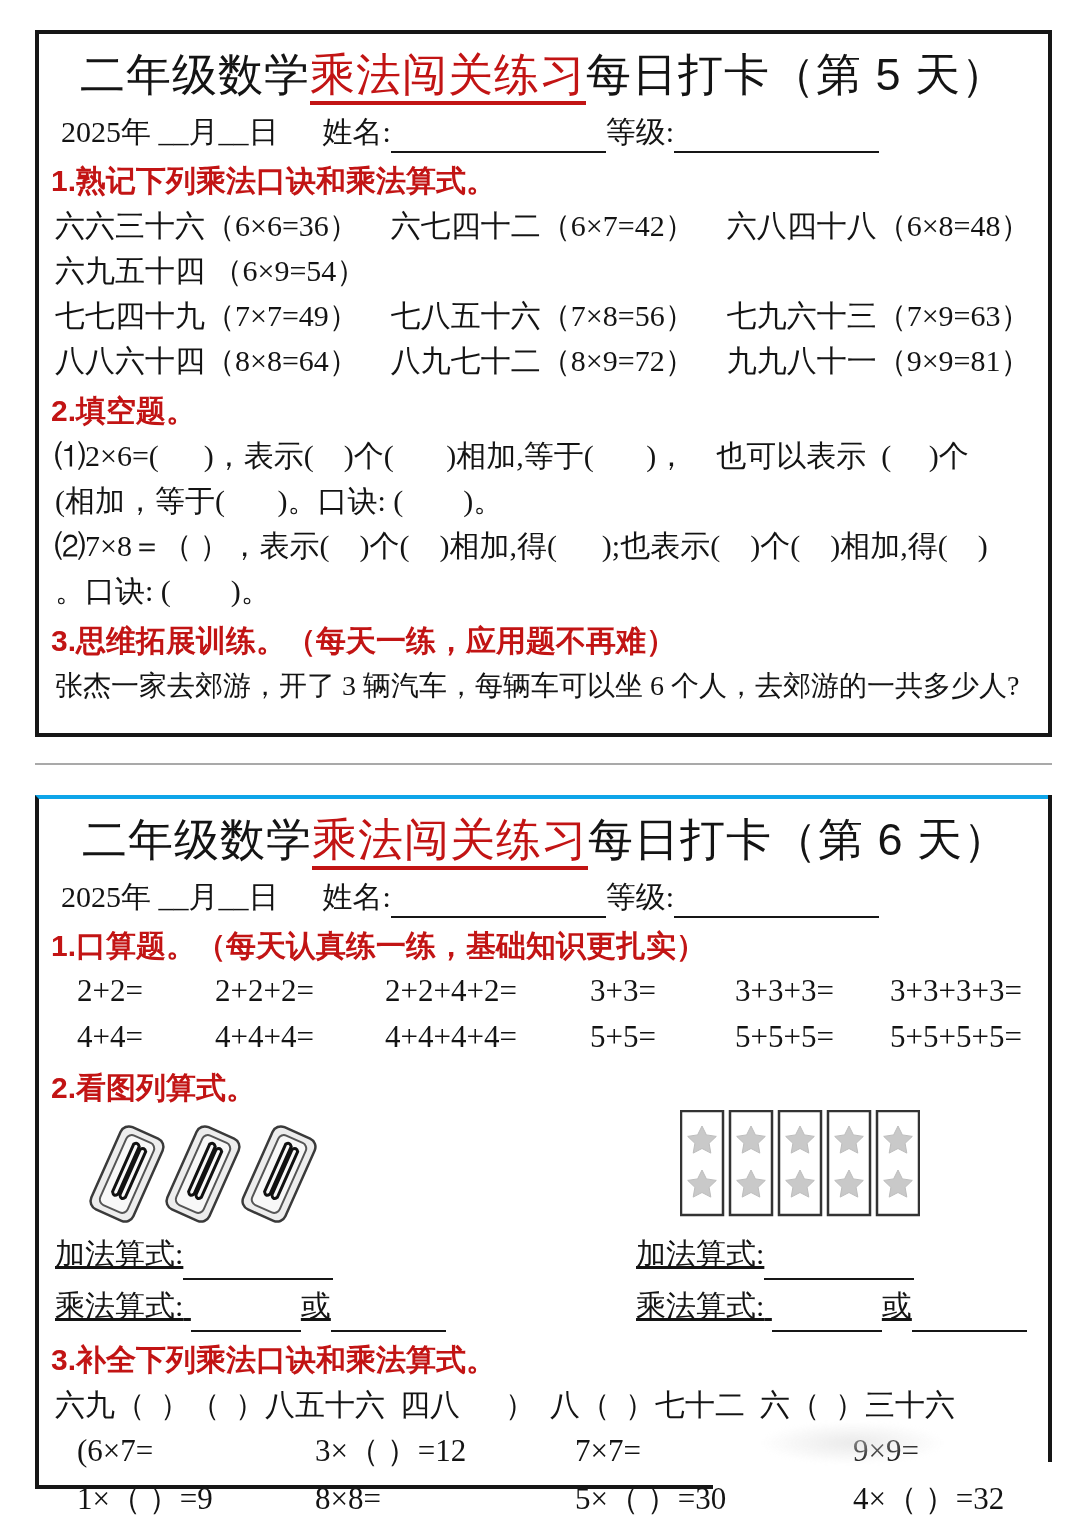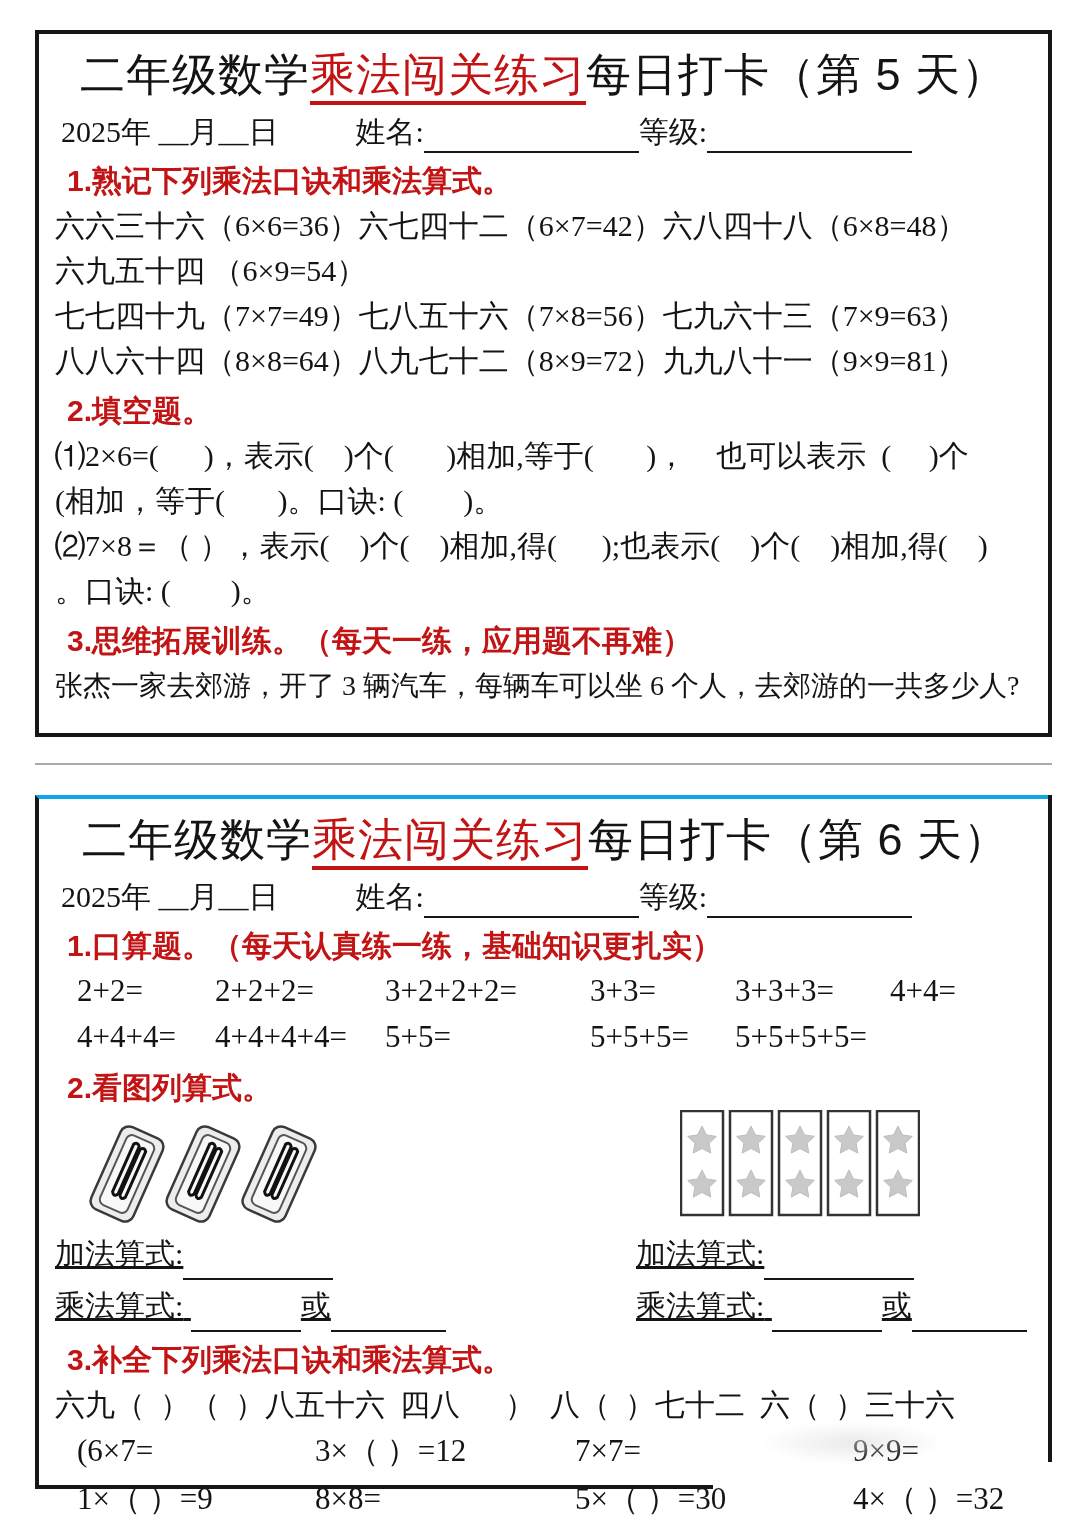--- a/index.html
+++ b/index.html
@@ -18,32 +18,32 @@
 
   .title{
     text-align:center; white-space:nowrap;
     font-family:"Liberation Sans","DejaVu Sans",sans-serif;
     font-weight:400; font-size:45px; line-height:1.3; letter-spacing:1px;
     margin-top:4px;
   }
   .title .red-part{ color:var(--red); border-bottom:4px solid var(--red); padding-bottom:1px; }
 
   .meta{ display:flex; align-items:flex-end; font-size:30px; height:44px; margin:4px 0 0 10px; white-space:pre;text-align:right; }
-  .meta .name-group{ margin-left:77px; }
+  .meta .name-group{ margin-left:44px; }
   .meta .grade-group{ }
   .blank{ display:inline-block; border-bottom:2px solid #161616; height:34px; vertical-align:bottom; }
   .blank.w215{ width:215px; } .blank.w205{ width:205px; }
   .blank.w150{ width:150px; } .blank.w110{ width:110px; } .blank.w115{ width:115px; }
 
   .h-red{
     font-family:"Liberation Sans","DejaVu Sans",sans-serif; font-weight:bold;
-    color:var(--red); font-size:30px; line-height:40px; margin:8px 0 2px 16px; white-space:pre;
+    color:var(--red); font-size:30px; line-height:40px; margin:8px 0 2px 0; white-space:pre;
   }
   .line{ font-size:30px; line-height:45px; margin-left:4px; white-space:pre; overflow:hidden; }
-  .row-flex{ display:flex; font-size:30px; line-height:45px; margin-left:4px; white-space:pre; }
+  .row-flex{ display:flex; gap:32px; font-size:30px; line-height:45px; margin-left:4px; white-space:pre; }
   .problem{ font-size:28px; line-height:45px; margin-left:4px; max-width:1000px; }
 
   .oral-grid{ display:grid; grid-template-columns:138px 170px 205px 145px 155px 1fr;
     font-size:31px; line-height:46px; padding-left:26px; white-space:pre; }
   .fill-grid{ display:grid; grid-template-columns:238px 260px 278px 1fr;
     font-size:31px; line-height:48px; padding-left:26px; white-space:pre; }
 
   .pic-row{ display:flex; align-items:flex-start; height:118px; margin-top:2px; }
   .pic-left{ margin-left:28px; margin-top:12px; }
   .pic-right{ margin-left:auto; margin-right:120px; }
@@ -115,23 +115,24 @@
       <div class="meta">
         <span class="date">2025年 __月__日</span>
         <span class="name-group">姓名:</span><span class="blank w215"></span>
         <span class="grade-group">等级:</span> <span class="blank w205"></span>
       </div>
 
       <div class="h-red">1.口算题。（每天认真练一练，基础知识更扎实）</div>
       <div class="oral-grid">
         <span>2+2=</span>
         <span>2+2+2=</span>
-        <span>3+2+2+2=</span>
+        <span>2+2+4+2=</span>
         <span>3+3=</span>
         <span>3+3+3=</span>
+        <span>3+3+3+3=</span>
         <span>4+4=</span>
         <span>4+4+4=</span>
         <span>4+4+4+4=</span>
         <span>5+5=</span>
         <span>5+5+5=</span>
         <span>5+5+5+5=</span>
       </div>
 
       <div class="h-red">2.看图列算式。</div>
 

